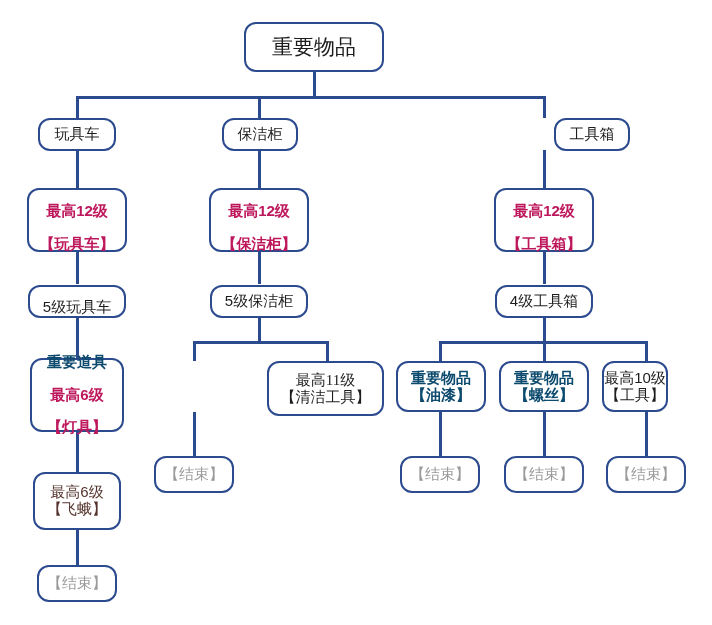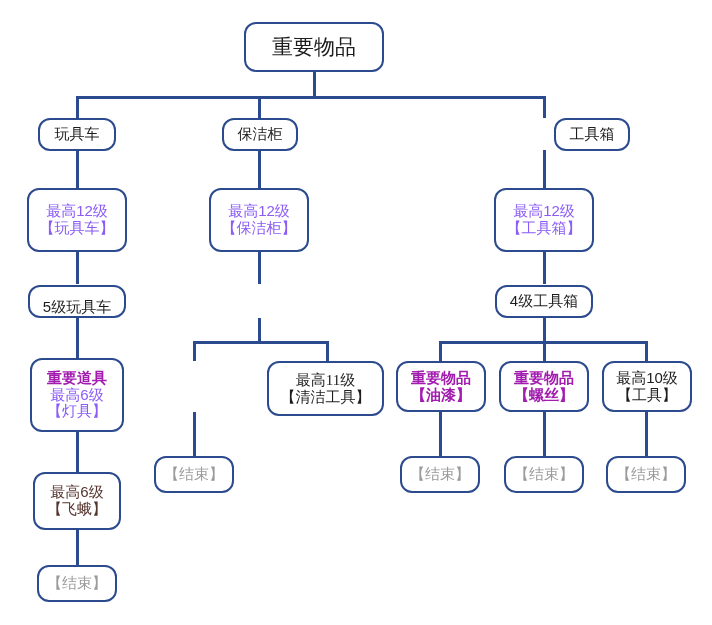--- a/index.html
+++ b/index.html
@@ -35,22 +35,22 @@
     align-items:center;
     justify-content:center;
     text-align:center;
     line-height:1.12;
     z-index:3;
   }
   .node .ln{display:block;white-space:nowrap;}
 
   
   .t-plain  {color:#1d1d1d;font-weight:400;}
-  .t-red    {color:#8b5cf6;font-weight:normal;}
-  .t-blue   {color:#a21caf;font-weight:bold;}
+  .t-red    {color:#be185d;font-weight:bold;margin-top:16px;}
+  .t-blue   {color:#0c4a6e;font-weight:bold;}
   .t-gray   {color:#9b9b9b;font-weight:400;}
   .t-maroon {color:#55342e;font-weight:400;}
 
   .fs-root{font-size:21px;}
   .fs-lvl {font-size:15px;}
   .fs-item{font-size:15px;}
   .fs-end {font-size:15px;}
 </style>
 </head>
 <body>
@@ -113,20 +113,23 @@
     <span class="ln fs-item t-red">【保洁柜】</span>
   </div>
   <div class="node" style="left:494px;top:188px;width:100px;height:64px;">
     <span class="ln fs-item t-red">最高12级</span>
     <span class="ln fs-item t-red">【工具箱】</span>
   </div>
 
   <div class="node" style="left:28px;top:285px;width:98px;height:33px;justify-content:flex-end;">
     <span class="ln fs-lvl t-plain">5级玩具车</span>
   </div>
+  <div class="node" style="left:210px;top:285px;width:98px;height:33px;">
+    <span class="ln fs-lvl t-plain">5级保洁柜</span>
+  </div>
   <div class="node" style="left:495px;top:285px;width:98px;height:33px;text-align:center;">
     <span class="ln fs-lvl t-plain">4级工具箱</span>
   </div>
 
   <div class="node" style="left:30px;top:358px;width:94px;height:74px;">
     <span class="ln fs-item t-blue">重要道具</span>
     <span class="ln fs-item t-red">最高6级</span>
     <span class="ln fs-item t-red">【灯具】</span>
   </div>
 
@@ -139,21 +142,21 @@
   <div class="node" style="left:396px;top:361px;width:90px;height:51px;">
     <span class="ln fs-item t-blue">重要物品</span>
     <span class="ln fs-item t-blue">【油漆】</span>
   </div>
 
   <div class="node" style="left:499px;top:361px;width:90px;height:51px;">
     <span class="ln fs-item t-blue">重要物品</span>
     <span class="ln fs-item t-blue">【螺丝】</span>
   </div>
 
-  <div class="node" style="left:602px;top:361px;width:90px;height:51px;">
+  <div class="node" style="left:602px;top:361px;width:66px;height:51px;">
     <span class="ln fs-item t-plain">最高10级</span>
     <span class="ln fs-item t-plain">【工具】</span>
   </div>
 
   <div class="node" style="left:33px;top:472px;width:88px;height:58px;">
     <span class="ln fs-item t-maroon">最高6级</span>
     <span class="ln fs-item t-maroon">【飞蛾】</span>
   </div>
 
   <div class="node" style="left:37px;top:565px;width:80px;height:37px;">

